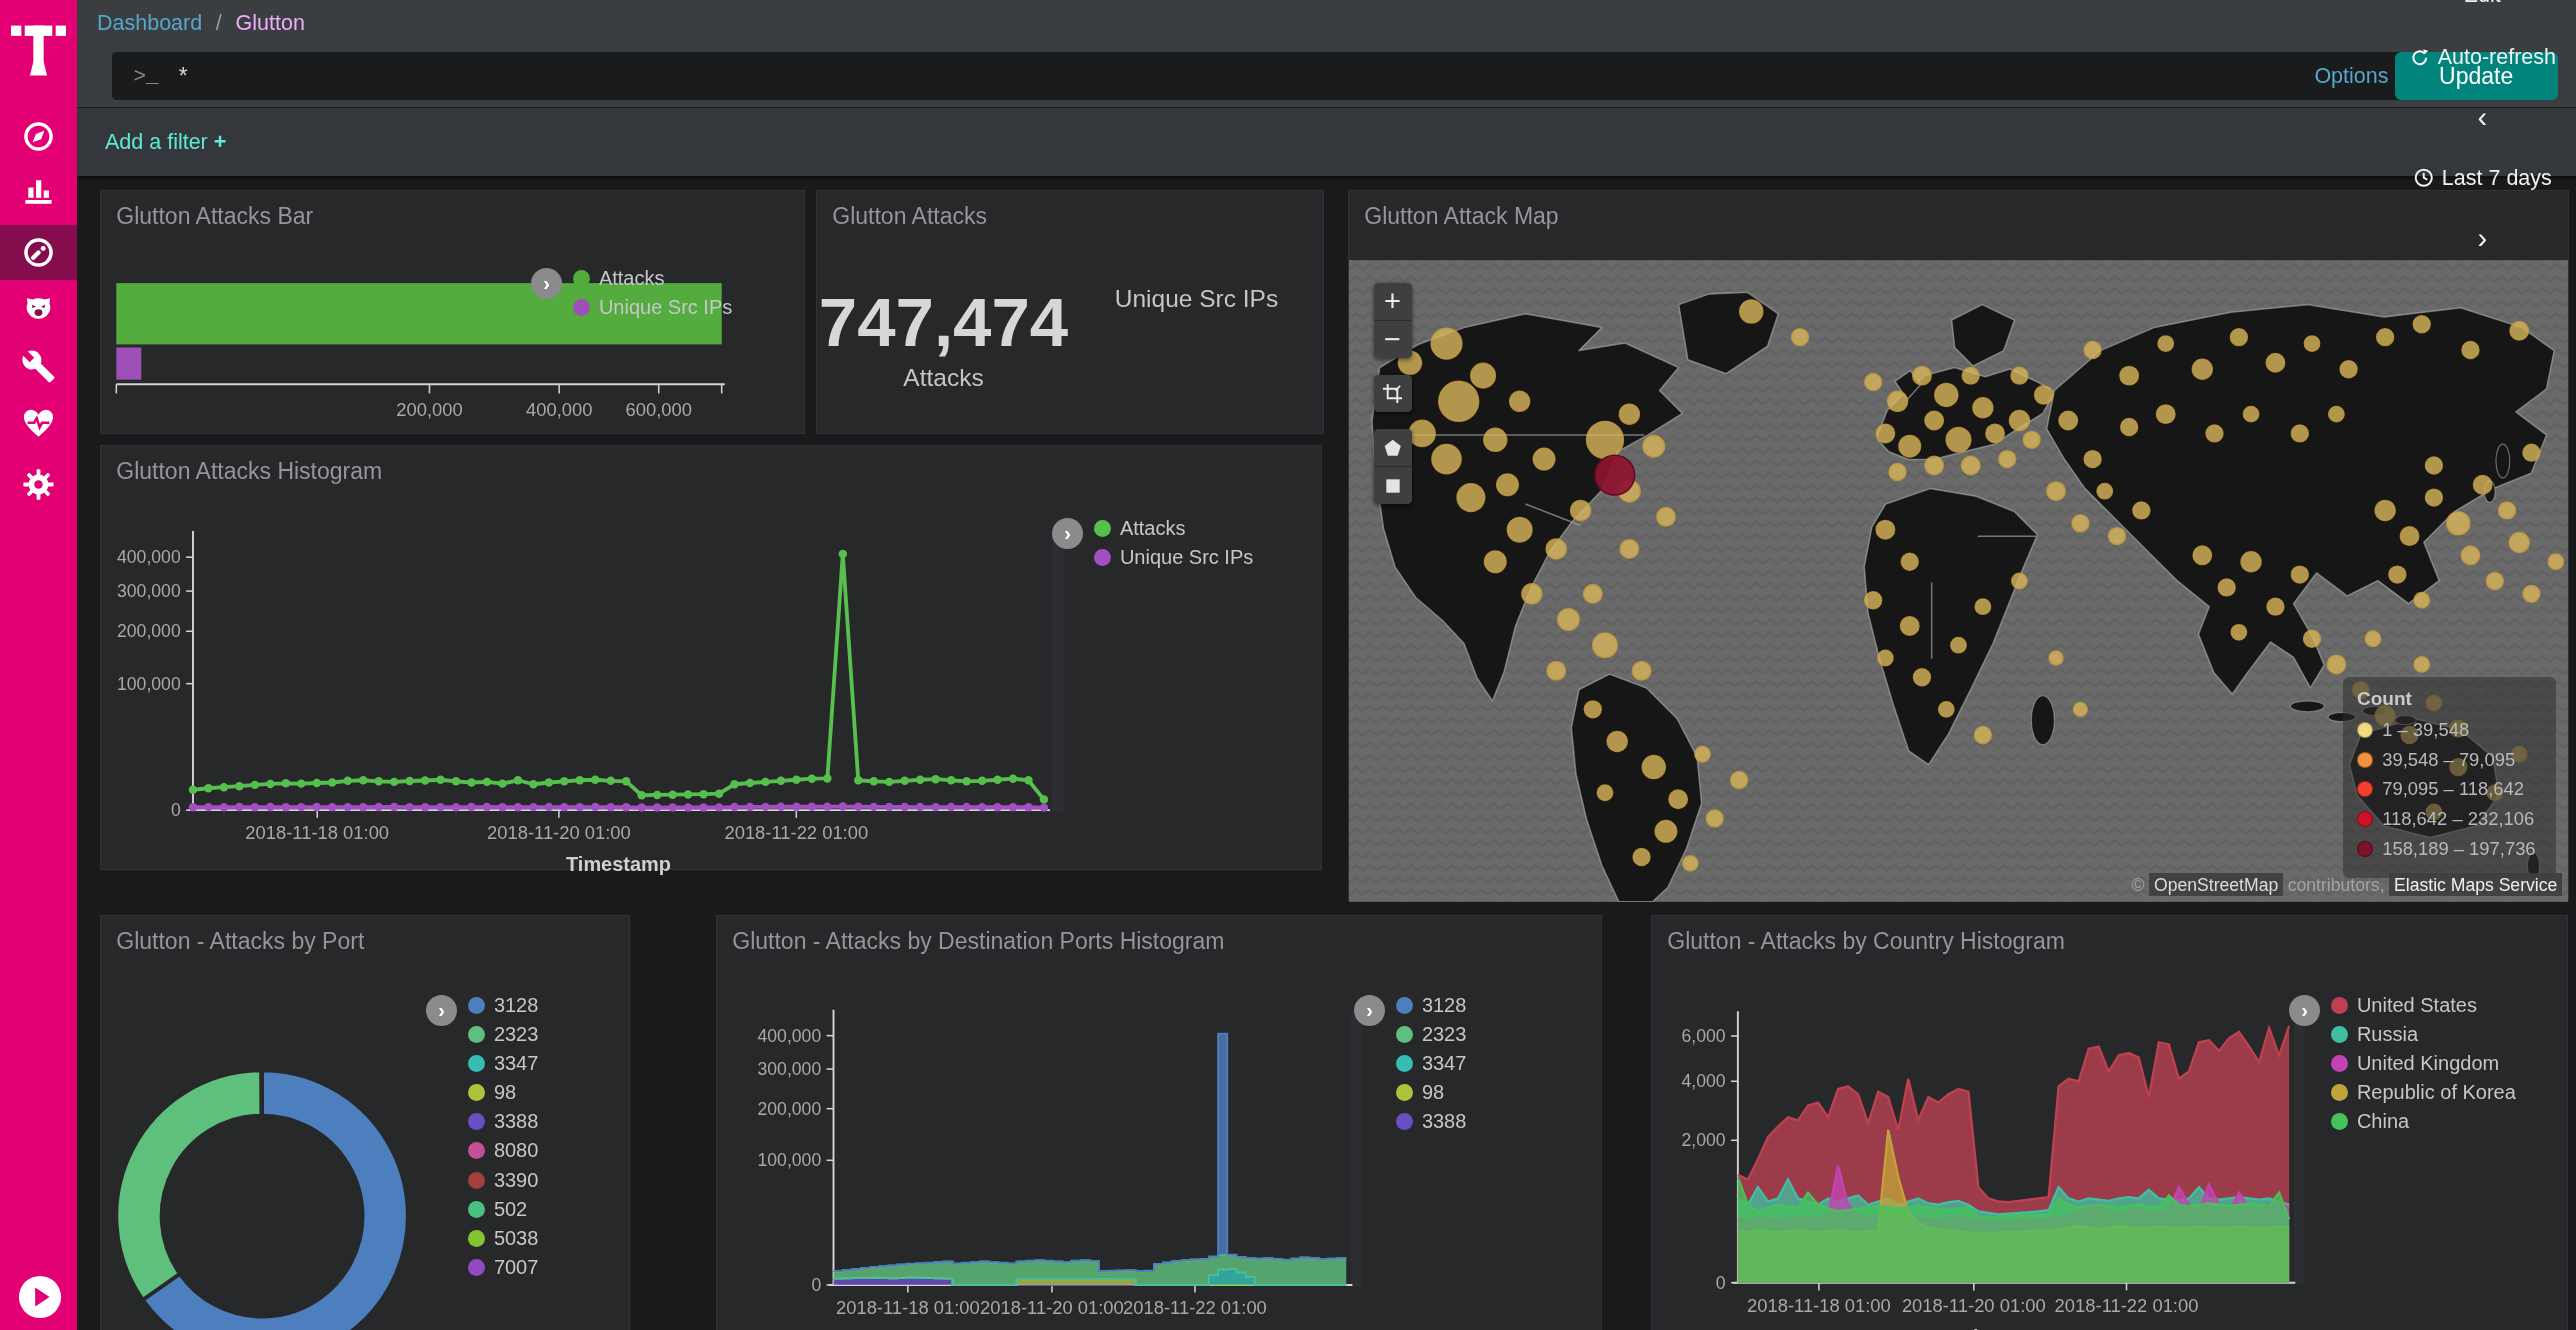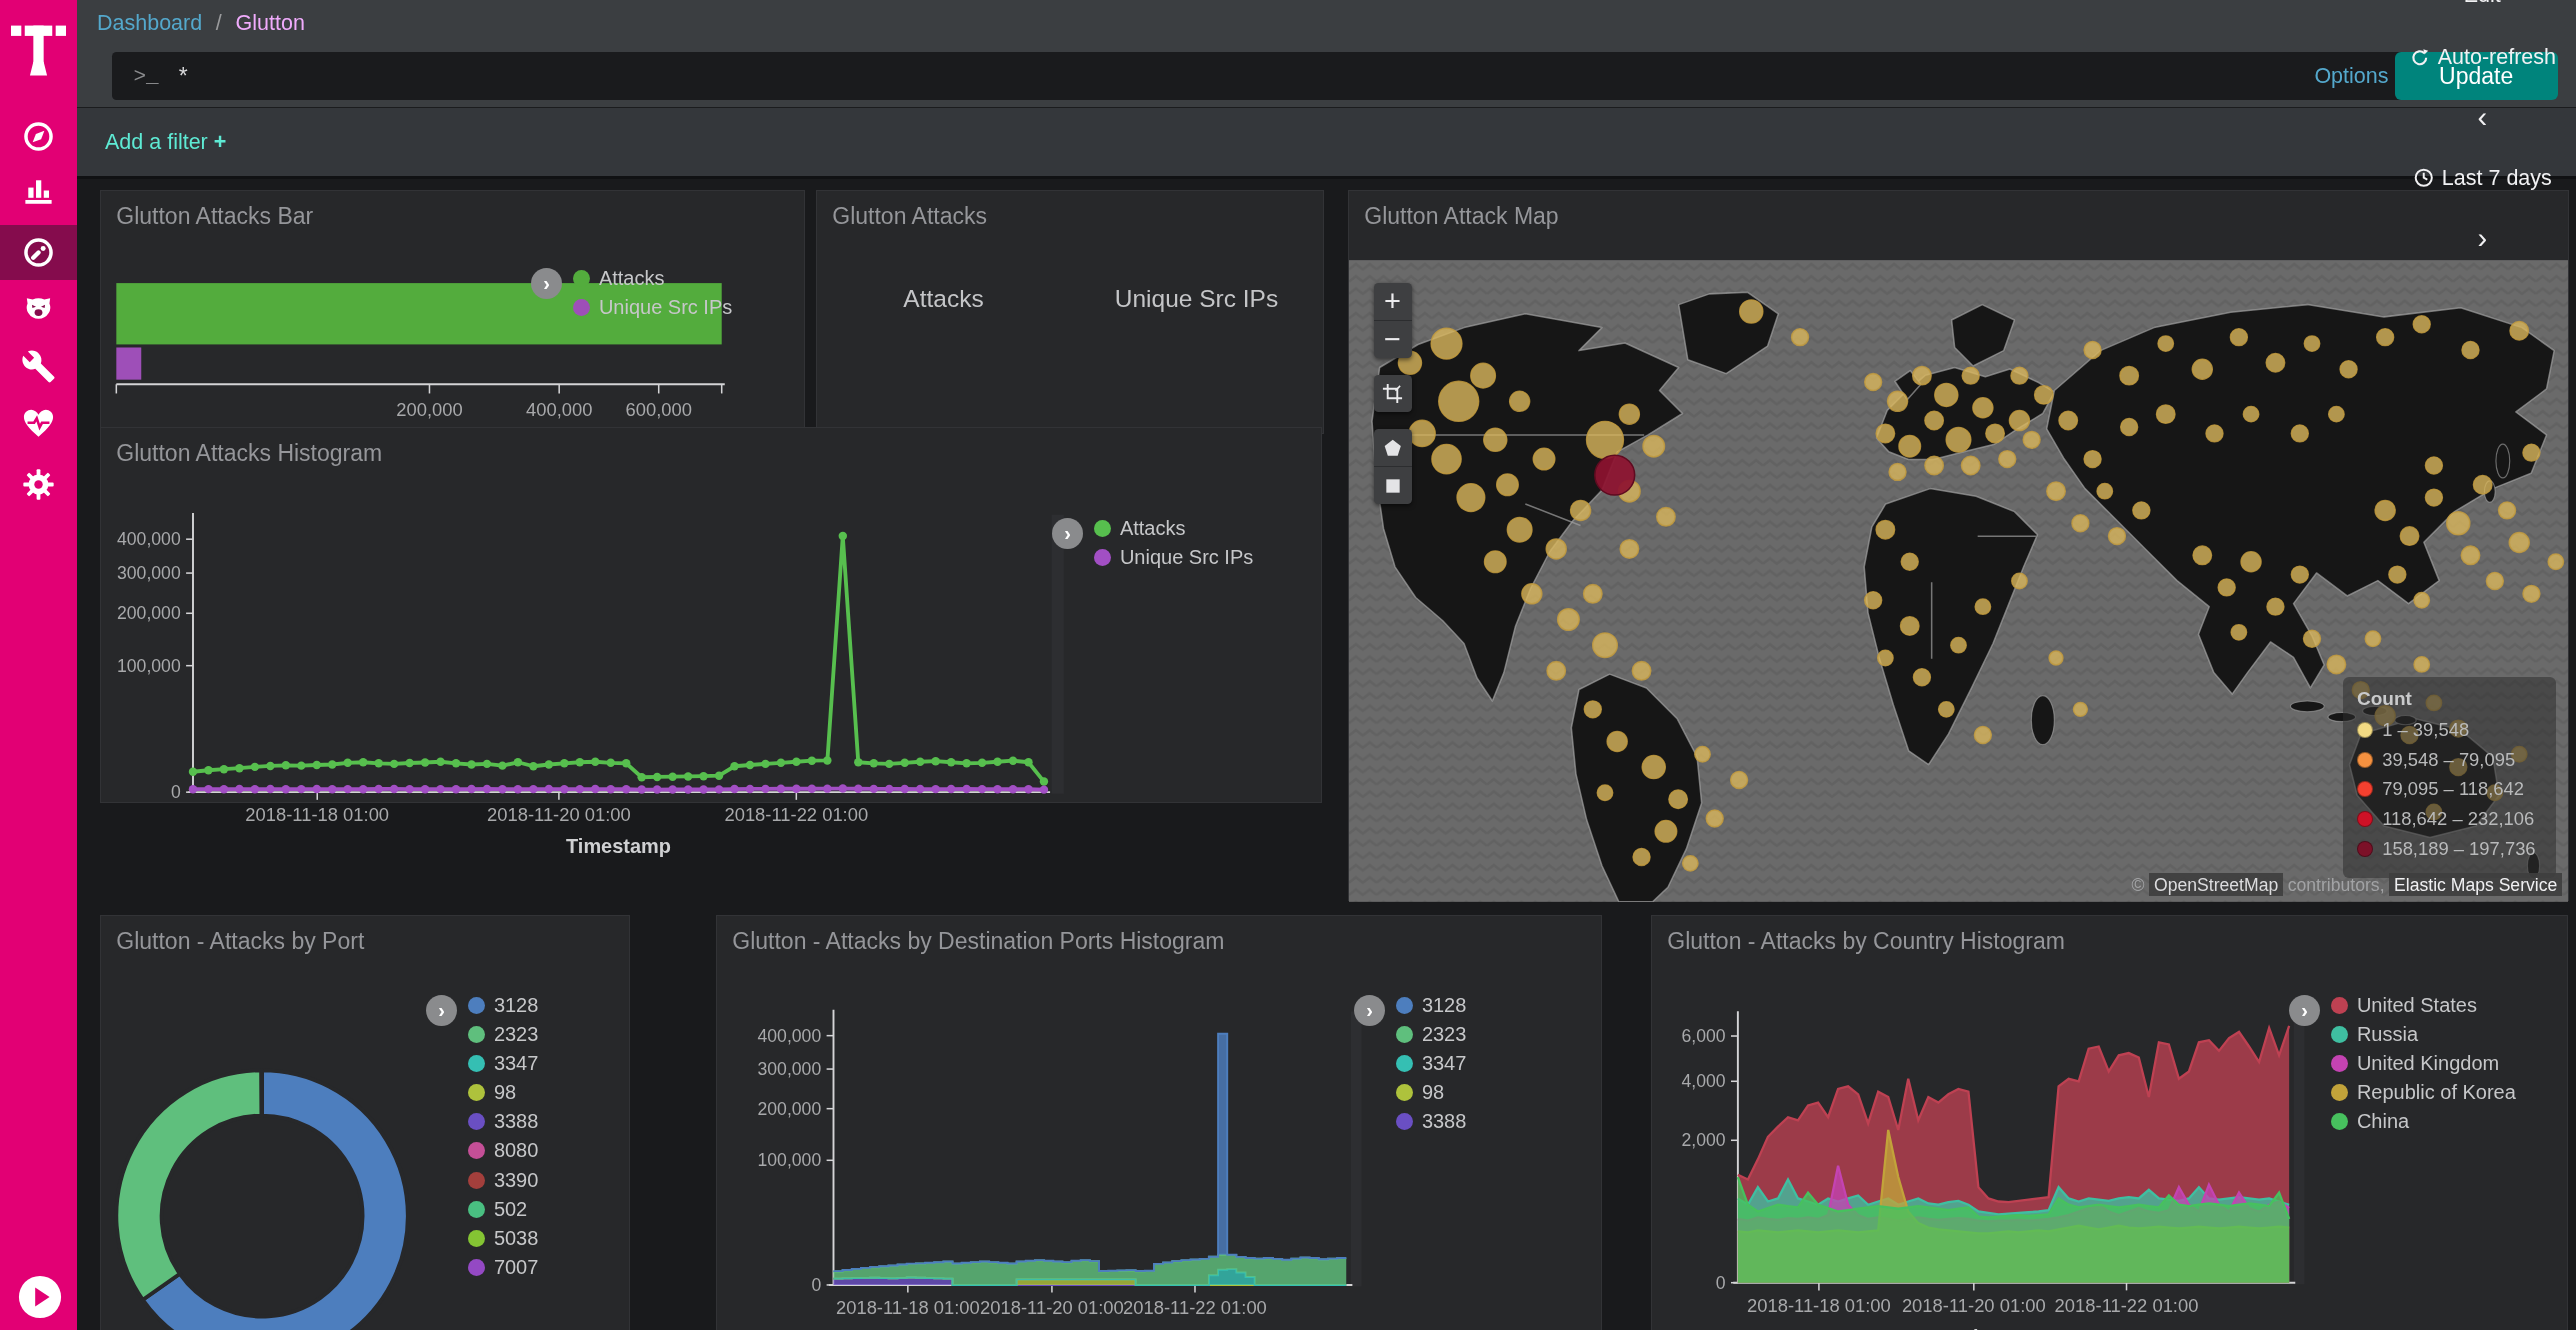--- a/index.html
+++ b/index.html
@@ -199,20 +199,21 @@
       <line x1="727.7904052217821" y1="252" x2="727.7904052217821" y2="264" stroke="#d4d4d6" stroke-width="2"></line>
       <text x="727.7904052217821" y="294" text-anchor="middle" font-size="24" fill="#a8a9ab">600,000</text>
       <line x1="810" y1="252" x2="810" y2="264" stroke="#d4d4d6" stroke-width="2"></line>
     </svg>
 </div>
 
 <div class="panel" style="left:816px;top:190px;width:508px;height:244px;">
   <div class="ptitle">Glutton Attacks</div>
   <div class="metricwrap">
     <div class="metric">
+      <div class="mval">747,474</div>
       <div class="mlabel">Attacks</div>
     </div>
     <div class="metric">
       <div class="mlabel">Unique Src IPs</div>
     </div>
   </div>
 </div>
 
 <div class="panel" style="left:1348px;top:190px;width:1221px;height:711px;">
   <div class="ptitle">Glutton Attack Map</div>
@@ -428,21 +429,21 @@
             <span class="mlab">158,189 – 197,736</span>
           </div>
         </div>
     </div>
     <div class="attribution">
       <span>© </span><span class="chip">OpenStreetMap</span><span> contributors, </span><span class="chip bright">Elastic Maps Service</span>
     </div>
   </div>
 </div>
 
-<div class="panel" style="left:100px;top:427px;width:1222px;height:376px;text-align:center;">
+<div class="panel" style="left:100px;top:445px;width:1222px;height:425px;text-align:center;">
   <div class="ptitle">Glutton Attacks Histogram</div>
   <svg id="hist-svg" class="chart" width="1222" height="460" viewBox="0 0 1594 600">
       <rect x="1240" y="113" width="16" height="364" fill="#2d2e31"></rect>
       <line x1="120" y1="111" x2="120" y2="475" stroke="#d4d4d6" stroke-width="2.5"></line>
       <line x1="114" y1="475" x2="1238" y2="475" stroke="#d4d4d6" stroke-width="2.5"></line>
       <line x1="111" y1="475" x2="120" y2="475" stroke="#d4d4d6" stroke-width="2"></line>
       <text x="104" y="483" text-anchor="end" font-size="23" fill="#a8a9ab">0</text>
       <line x1="111" y1="310.0084177231389" x2="120" y2="310.0084177231389" stroke="#d4d4d6" stroke-width="2"></line>
       <text x="104" y="318.0084177231389" text-anchor="end" font-size="23" fill="#a8a9ab">100,000</text>
       <line x1="111" y1="241.66666666666669" x2="120" y2="241.66666666666669" stroke="#d4d4d6" stroke-width="2"></line>

